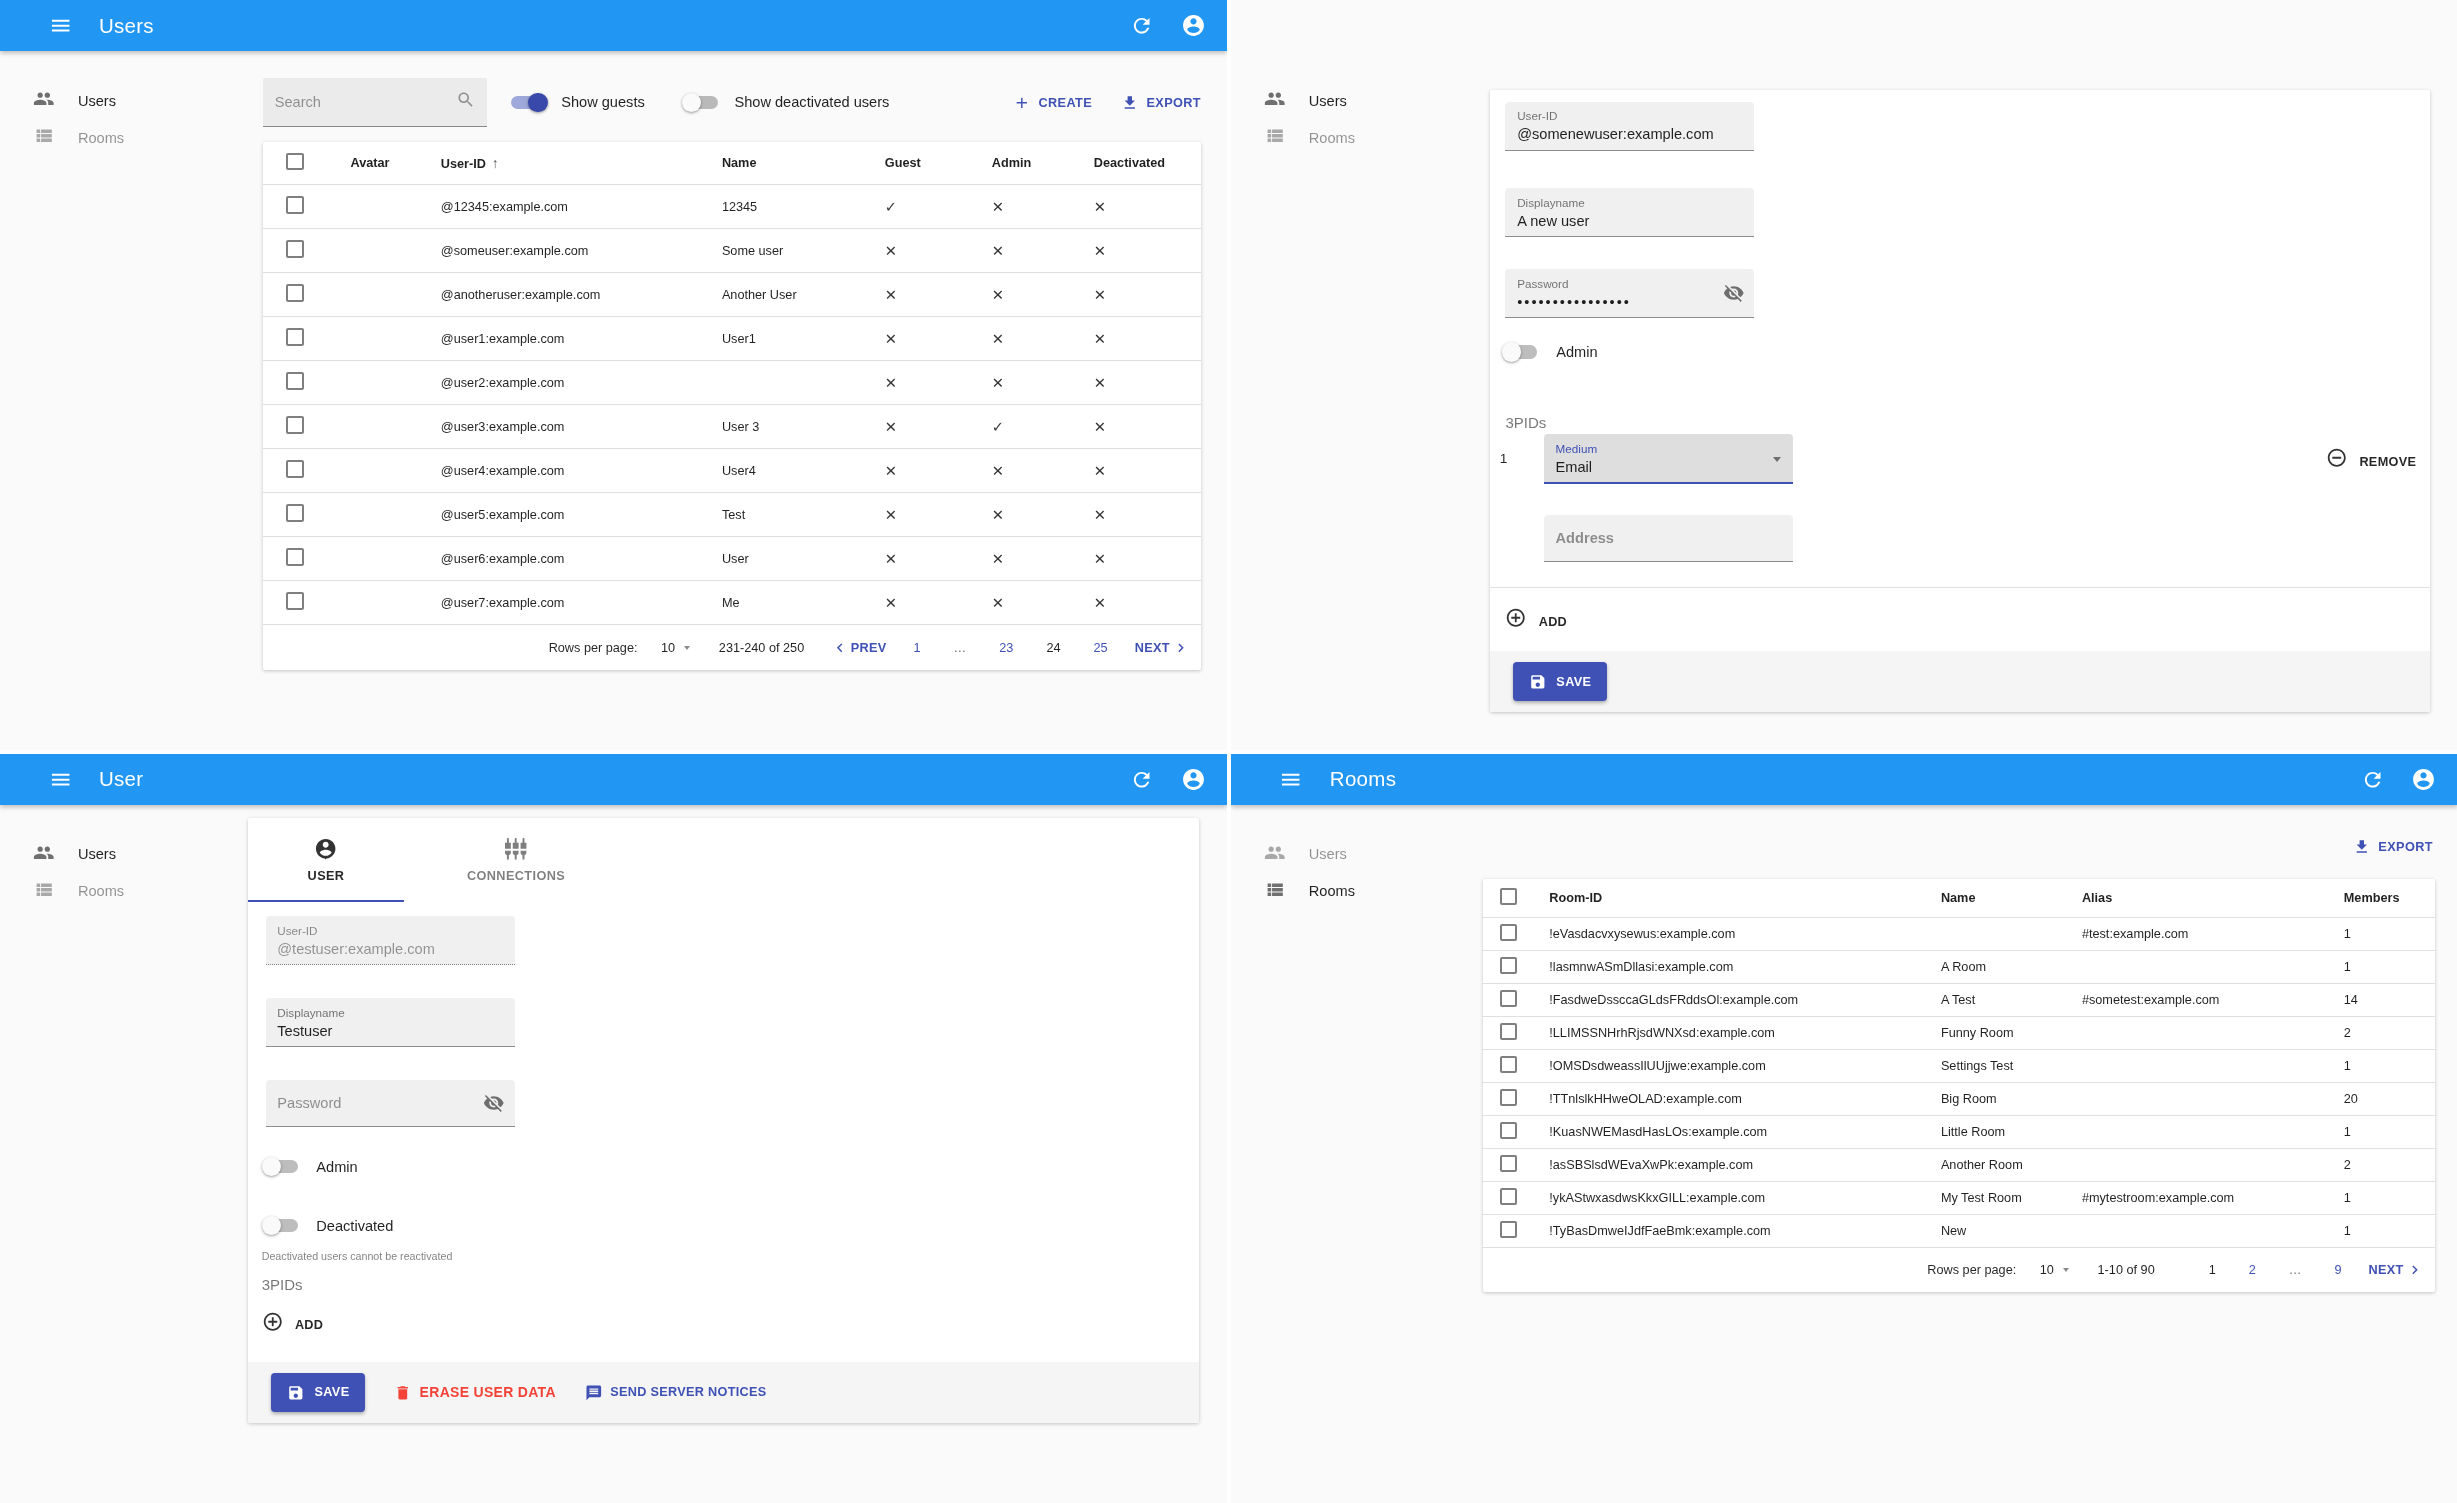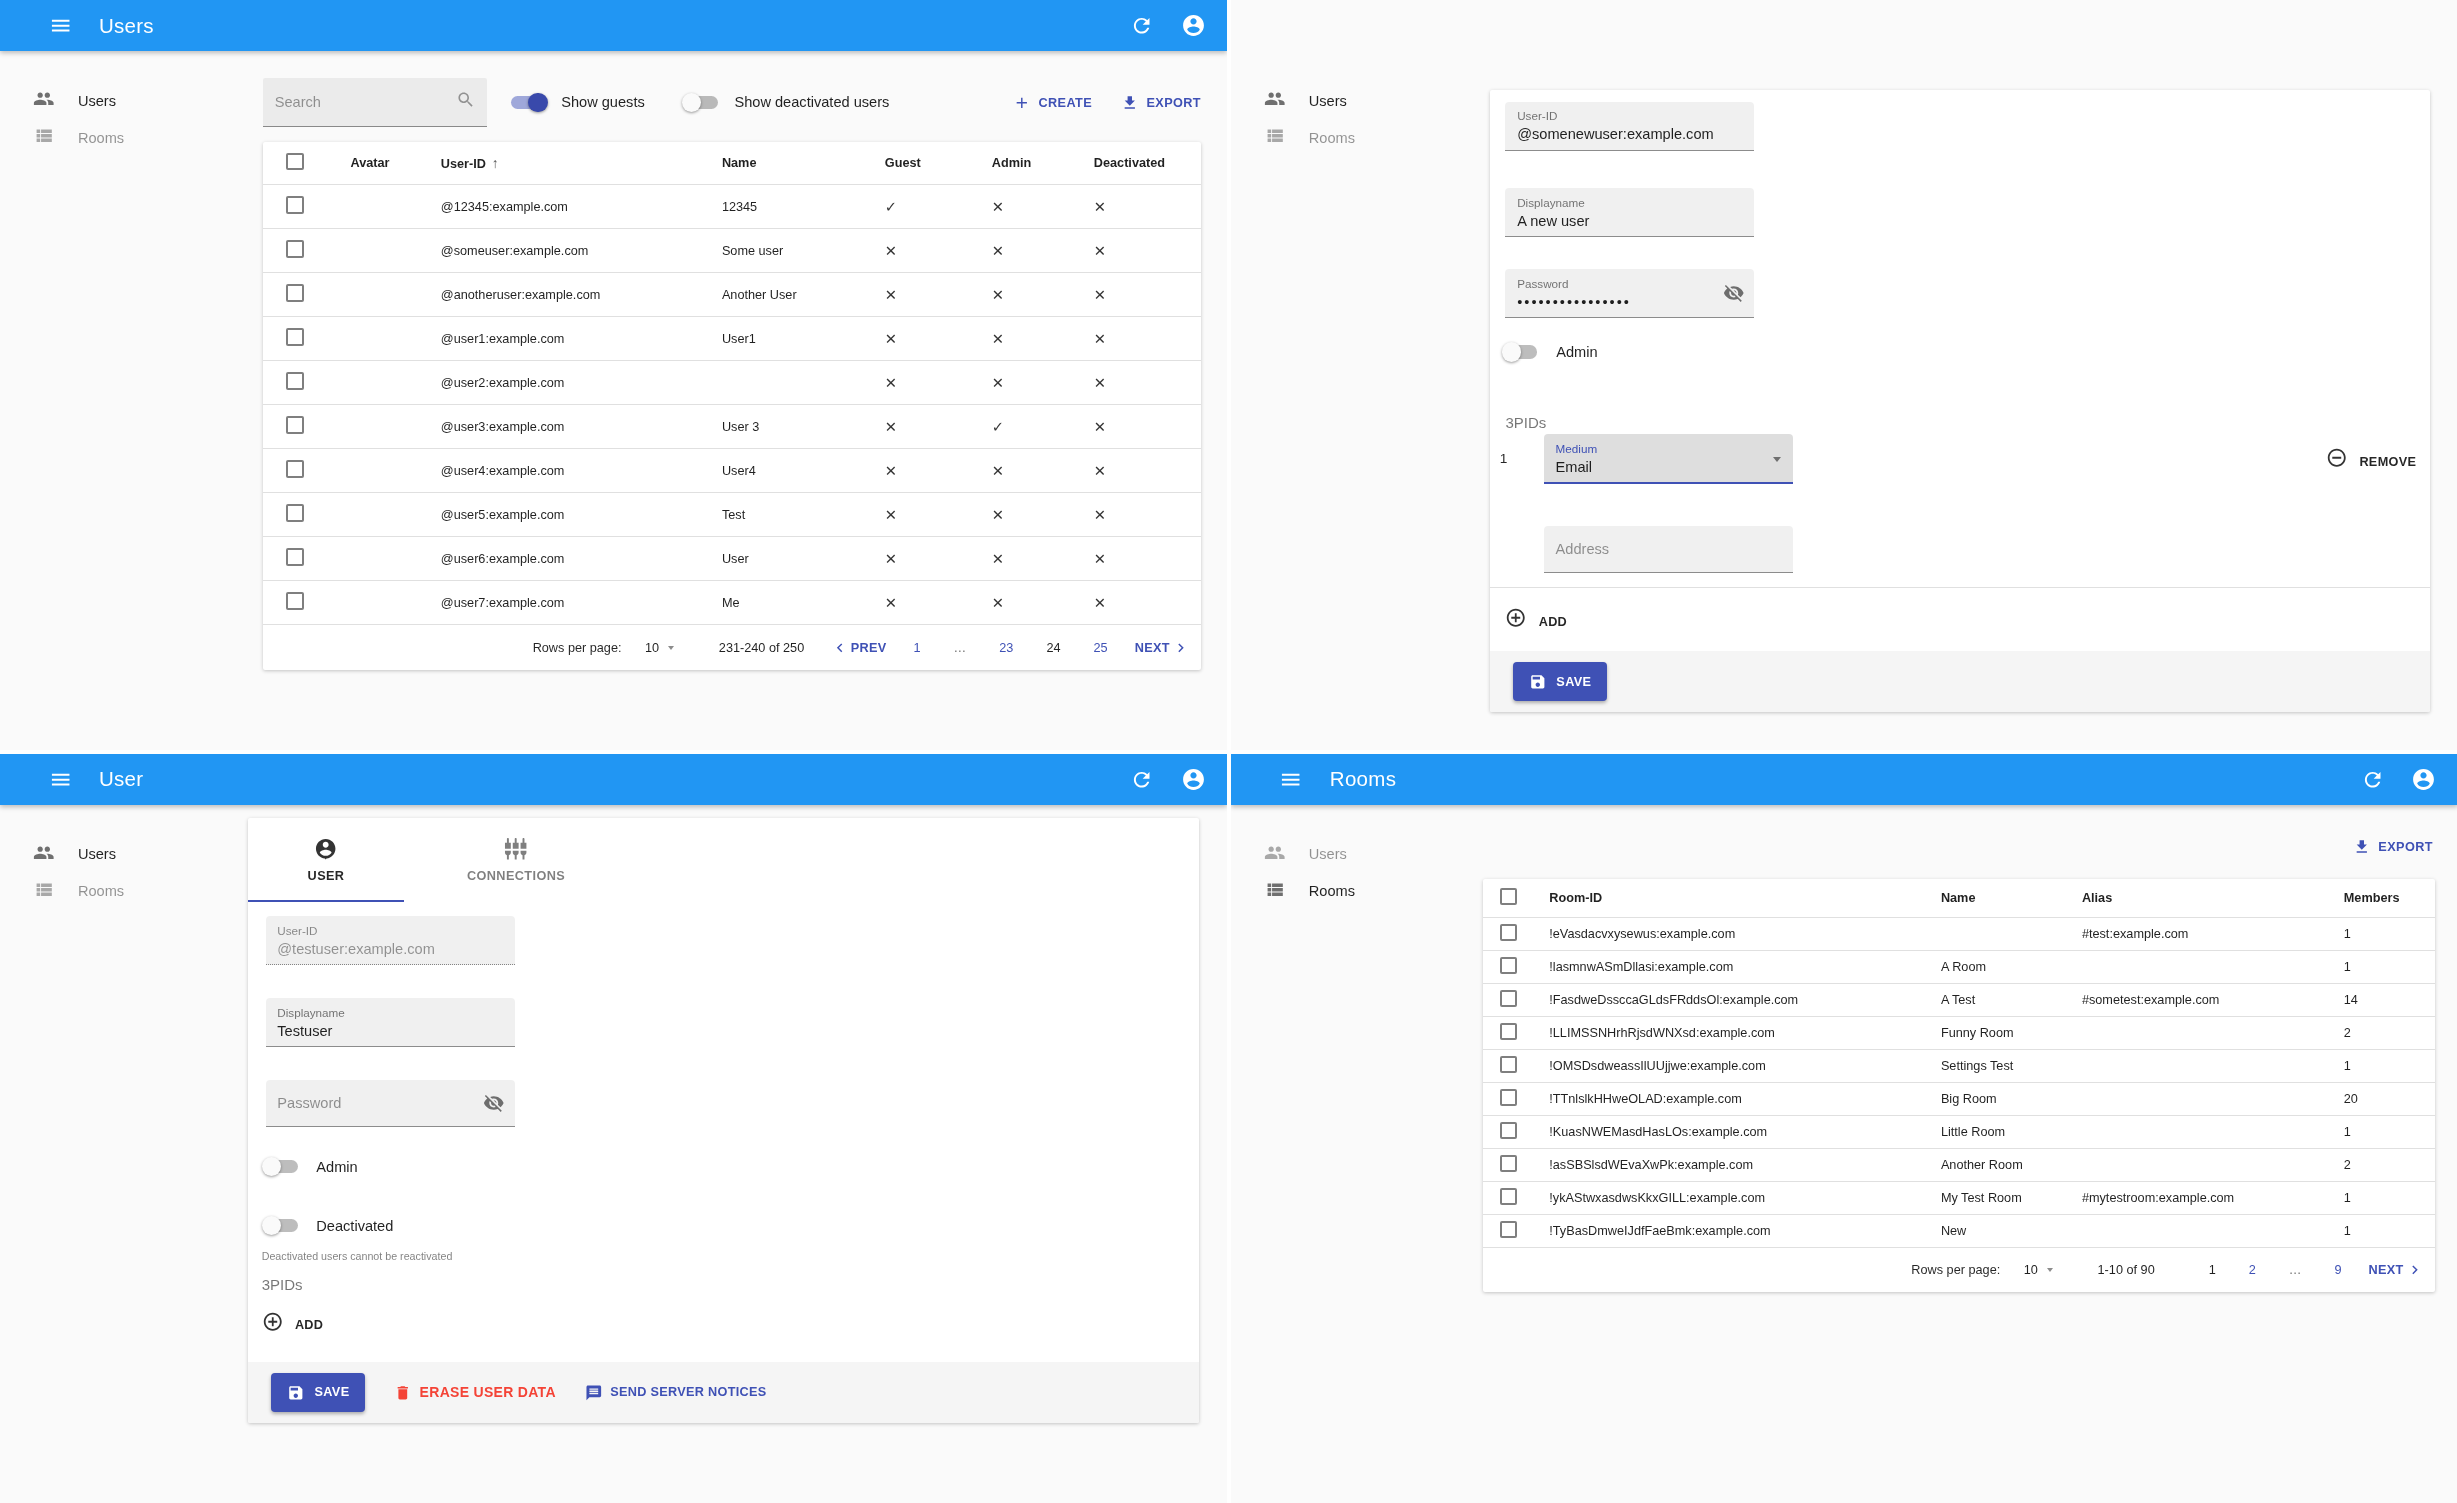--- a/index.html
+++ b/index.html
@@ -53,21 +53,21 @@
 #rooms-card .trow { height:33px; }
 #rooms-card .checkbox { width:16.6px; height:16.6px; }
 
 
 .tfoot { display:flex; align-items:center; justify-content:flex-end; font-size:12.7px; padding-right:11.7px; }
 #users-card .tfoot { height:45px; }
 #rooms-card .tfoot { height:44px; }
 .rpp-label { color:rgba(0,0,0,.85); margin-right:23.4px; }
 .rpp-val { display:flex; align-items:center; gap:8.8px; margin-right:29px; cursor:pointer; }
 .caret { width:0; height:0; border-left:3.9px solid transparent; border-right:3.9px solid transparent; border-top:4.9px solid rgba(0,0,0,.45); display:inline-block; }
-.range { margin-right:27px;margin-left:16px; }
+.range { margin-right:27px; }
 .pg-btn { display:inline-flex; align-items:center; gap:2px; color:#3f51b5; font-weight:bold; cursor:pointer; letter-spacing:0.3px; }
 .pg-btn svg { fill:#3f51b5; }
 .pages { display:flex; gap:33px; margin:0 27px; }
 .page { color:#3f51b5; cursor:pointer; }
 .page.current { color:rgba(0,0,0,.87); cursor:default; }
 .page.ellipsis { color:rgba(0,0,0,.6); cursor:default; }
 
 
 .tl-toolbar { position:absolute; left:263px; top:78px; width:938px; height:49px; display:flex; align-items:center; z-index:1; }
 .search-field { width:224px; height:49px; background:rgba(0,0,0,.06); border-bottom:1px solid rgba(0,0,0,.42); border-radius:2px 2px 0 0; display:flex; align-items:center; padding:0 11.7px; margin-right:21.5px; }
@@ -439,21 +439,21 @@
         <div class="flabel">Medium</div>
         <div class="fvalue">Email</div>
         <span class="sel-caret"></span>
       </div>
       <div class="circ-btn" style="right:13.7px; top:357px;">
         <svg width="21.5" height="21.5" viewBox="0 0 24 24">
             <use href="#i-remcirc"></use>
           </svg>
         <span>REMOVE</span>
       </div>
-      <div class="field ph-only" style="left:54px; top:436px;">
+      <div class="field ph-only" style="left:54px; top:425px;font-weight:bold;">
         <div class="fvalue">Address</div>
       </div>
       <div class="divider" style="top:497px;"></div>
       <div class="circ-btn" style="left:15.6px; top:517px;">
         <svg width="21.5" height="21.5" viewBox="0 0 24 24">
             <use href="#i-addcirc"></use>
           </svg>
         <span>ADD</span>
       </div>
       <div class="footerbar">

